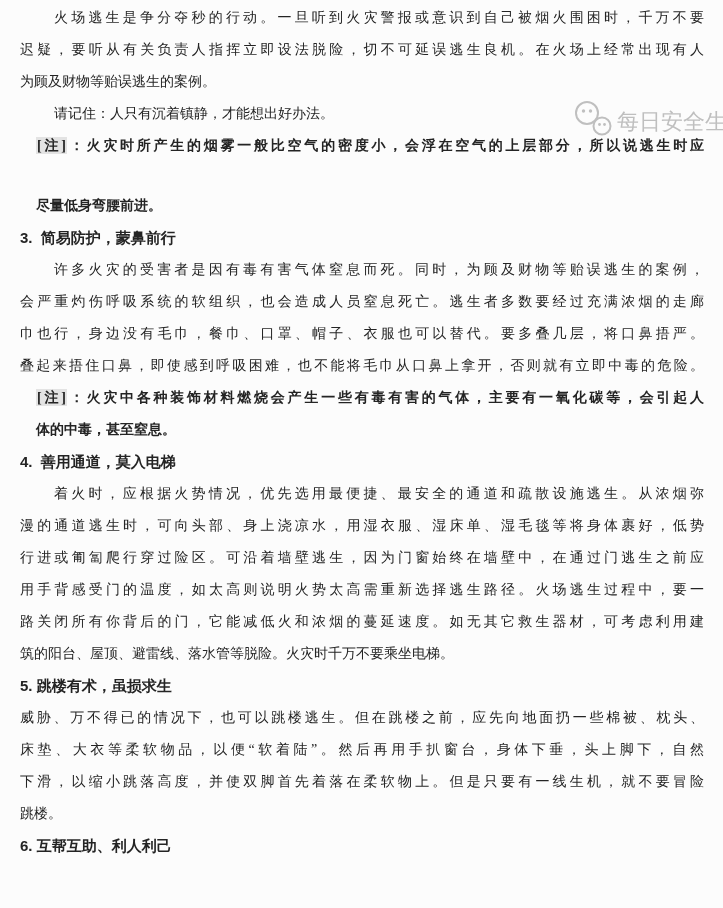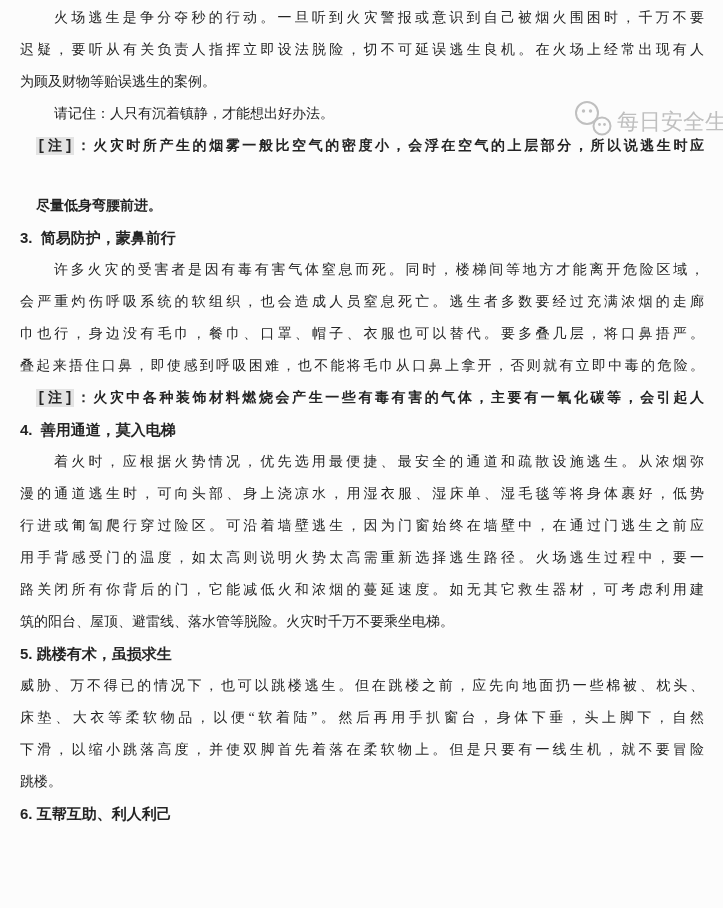--- a/index.html
+++ b/index.html
@@ -43,21 +43,21 @@
     white-space: pre-wrap;
   }
   .line.fill {
     text-align: justify;
     text-align-last: justify;
   }
   .line.indent { text-indent: 34px; }
   .line.gap { margin-top: 28px; }
   .line.body { font-family: "Liberation Serif", "DejaVu Serif", serif; }
   .line.note {
-    font-family: Liberation Mono, monospace;
+    font-family: Liberation Serif, serif;
     font-weight: 700;
     padding-left: 16px;
   }
   .line.heading {
     font-family: "Liberation Sans", "DejaVu Sans", sans-serif;
     font-weight: 700;
     font-size: 15px;
   }
   .note-tag {
     background: var(--note-bg, #e3e3e3);
@@ -84,25 +84,26 @@
   </div>
 
   <div class="doc" id="doc">
       <div class="line body indent fill">火场逃生是争分夺秒的行动。一旦听到火灾警报或意识到自己被烟火围困时，千万不要</div>
       <div class="line body fill">迟疑，要听从有关负责人指挥立即设法脱险，切不可延误逃生良机。在火场上经常出现有人</div>
       <div class="line body">为顾及财物等贻误逃生的案例。</div>
       <div class="line body indent">请记住：人只有沉着镇静，才能想出好办法。</div>
       <div class="line note fill"><span class="note-tag">[注]</span><span>：火灾时所产生的烟雾一般比空气的密度小，会浮在空气的上层部分，所以说逃生时应</span></div>
       <div class="line note gap">尽量低身弯腰前进。</div>
       <div class="line heading">3.  简易防护，蒙鼻前行</div>
-      <div class="line body indent fill">许多火灾的受害者是因有毒有害气体窒息而死。同时，楼梯间等地方才能离开危险区域，</div>
+      <div class="line body indent fill">许多火灾的受害者是因有毒有害气体窒息而死。同时，为顾及财物等贻误逃生的案例，</div>
       <div class="line body fill">会严重灼伤呼吸系统的软组织，也会造成人员窒息死亡。逃生者多数要经过充满浓烟的走廊</div>
       <div class="line body fill">巾也行，身边没有毛巾，餐巾、口罩、帽子、衣服也可以替代。要多叠几层，将口鼻捂严。</div>
       <div class="line body fill">叠起来捂住口鼻，即使感到呼吸困难，也不能将毛巾从口鼻上拿开，否则就有立即中毒的危险。</div>
       <div class="line note fill"><span class="note-tag">[注]</span><span>：火灾中各种装饰材料燃烧会产生一些有毒有害的气体，主要有一氧化碳等，会引起人</span></div>
+      <div class="line note">体的中毒，甚至窒息。</div>
       <div class="line heading">4.  善用通道，莫入电梯</div>
       <div class="line body indent fill">着火时，应根据火势情况，优先选用最便捷、最安全的通道和疏散设施逃生。从浓烟弥</div>
       <div class="line body fill">漫的通道逃生时，可向头部、身上浇凉水，用湿衣服、湿床单、湿毛毯等将身体裹好，低势</div>
       <div class="line body fill">行进或匍匐爬行穿过险区。可沿着墙壁逃生，因为门窗始终在墙壁中，在通过门逃生之前应</div>
       <div class="line body fill">用手背感受门的温度，如太高则说明火势太高需重新选择逃生路径。火场逃生过程中，要一</div>
       <div class="line body fill">路关闭所有你背后的门，它能减低火和浓烟的蔓延速度。如无其它救生器材，可考虑利用建</div>
       <div class="line body">筑的阳台、屋顶、避雷线、落水管等脱险。火灾时千万不要乘坐电梯。</div>
       <div class="line heading">5. 跳楼有术，虽损求生</div>
       <div class="line body fill">威胁、万不得已的情况下，也可以跳楼逃生。但在跳楼之前，应先向地面扔一些棉被、枕头、</div>
       <div class="line body fill">床垫、大衣等柔软物品，以便“软着陆”。然后再用手扒窗台，身体下垂，头上脚下，自然</div>

